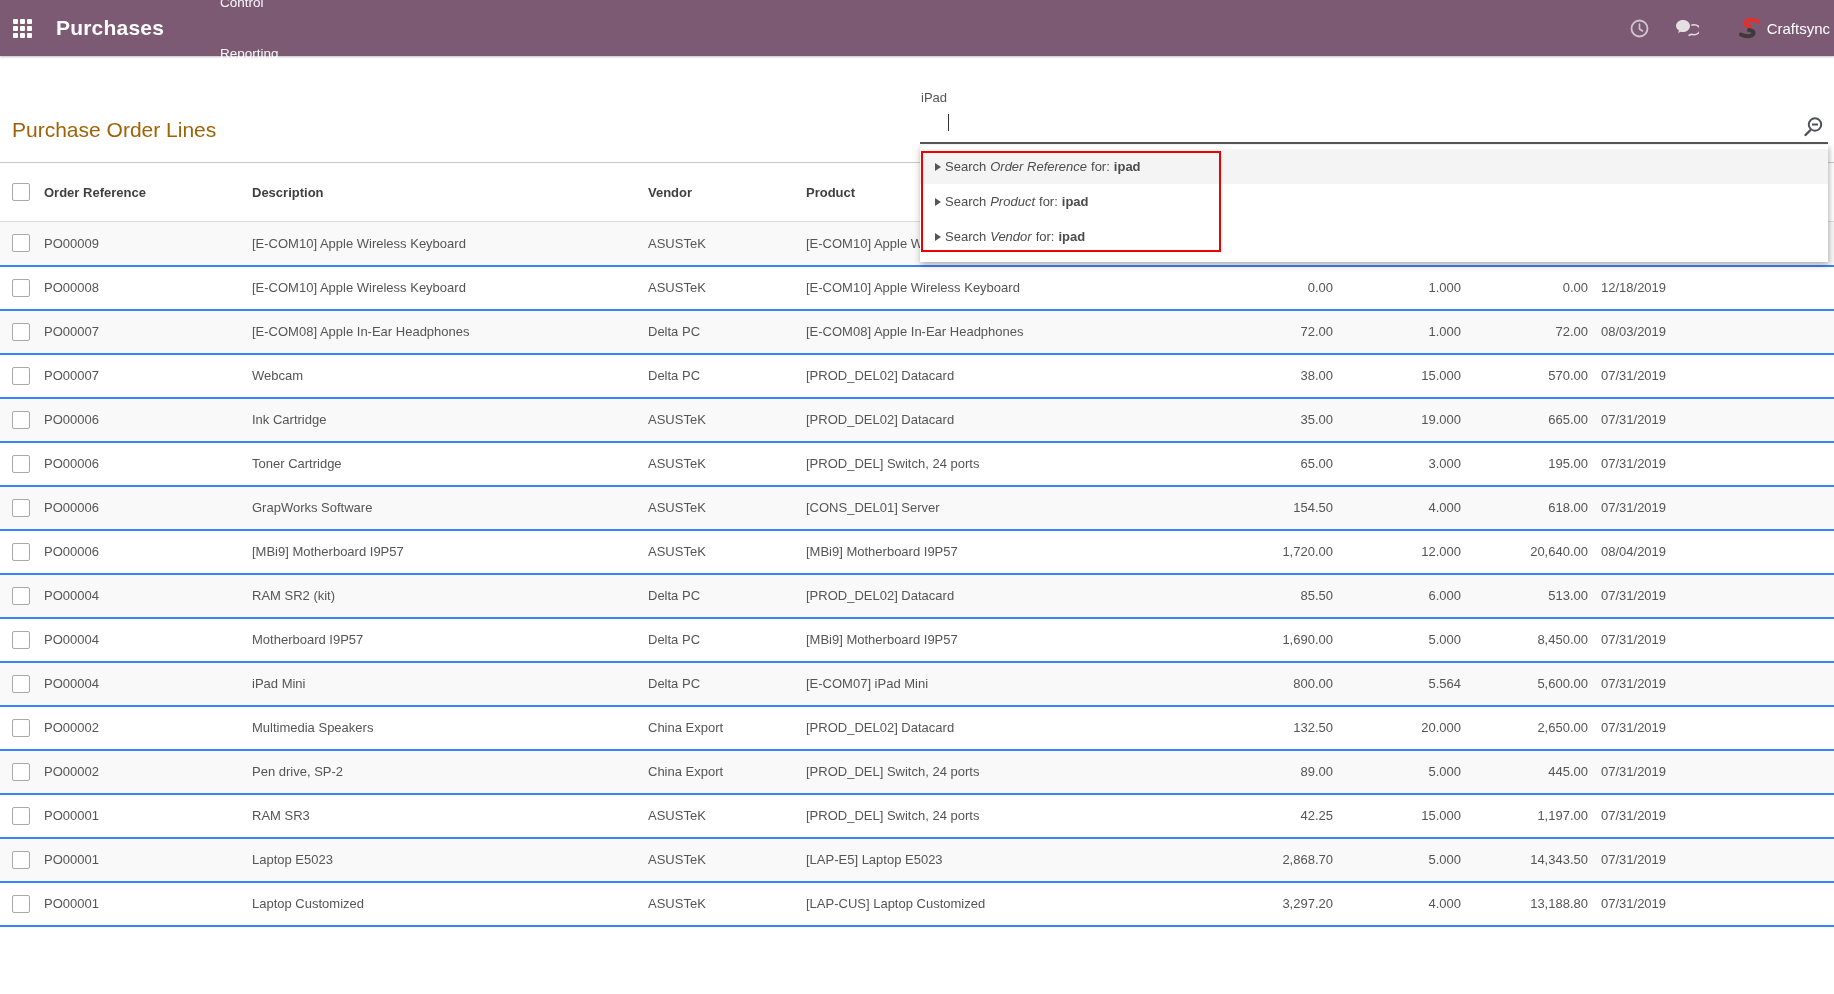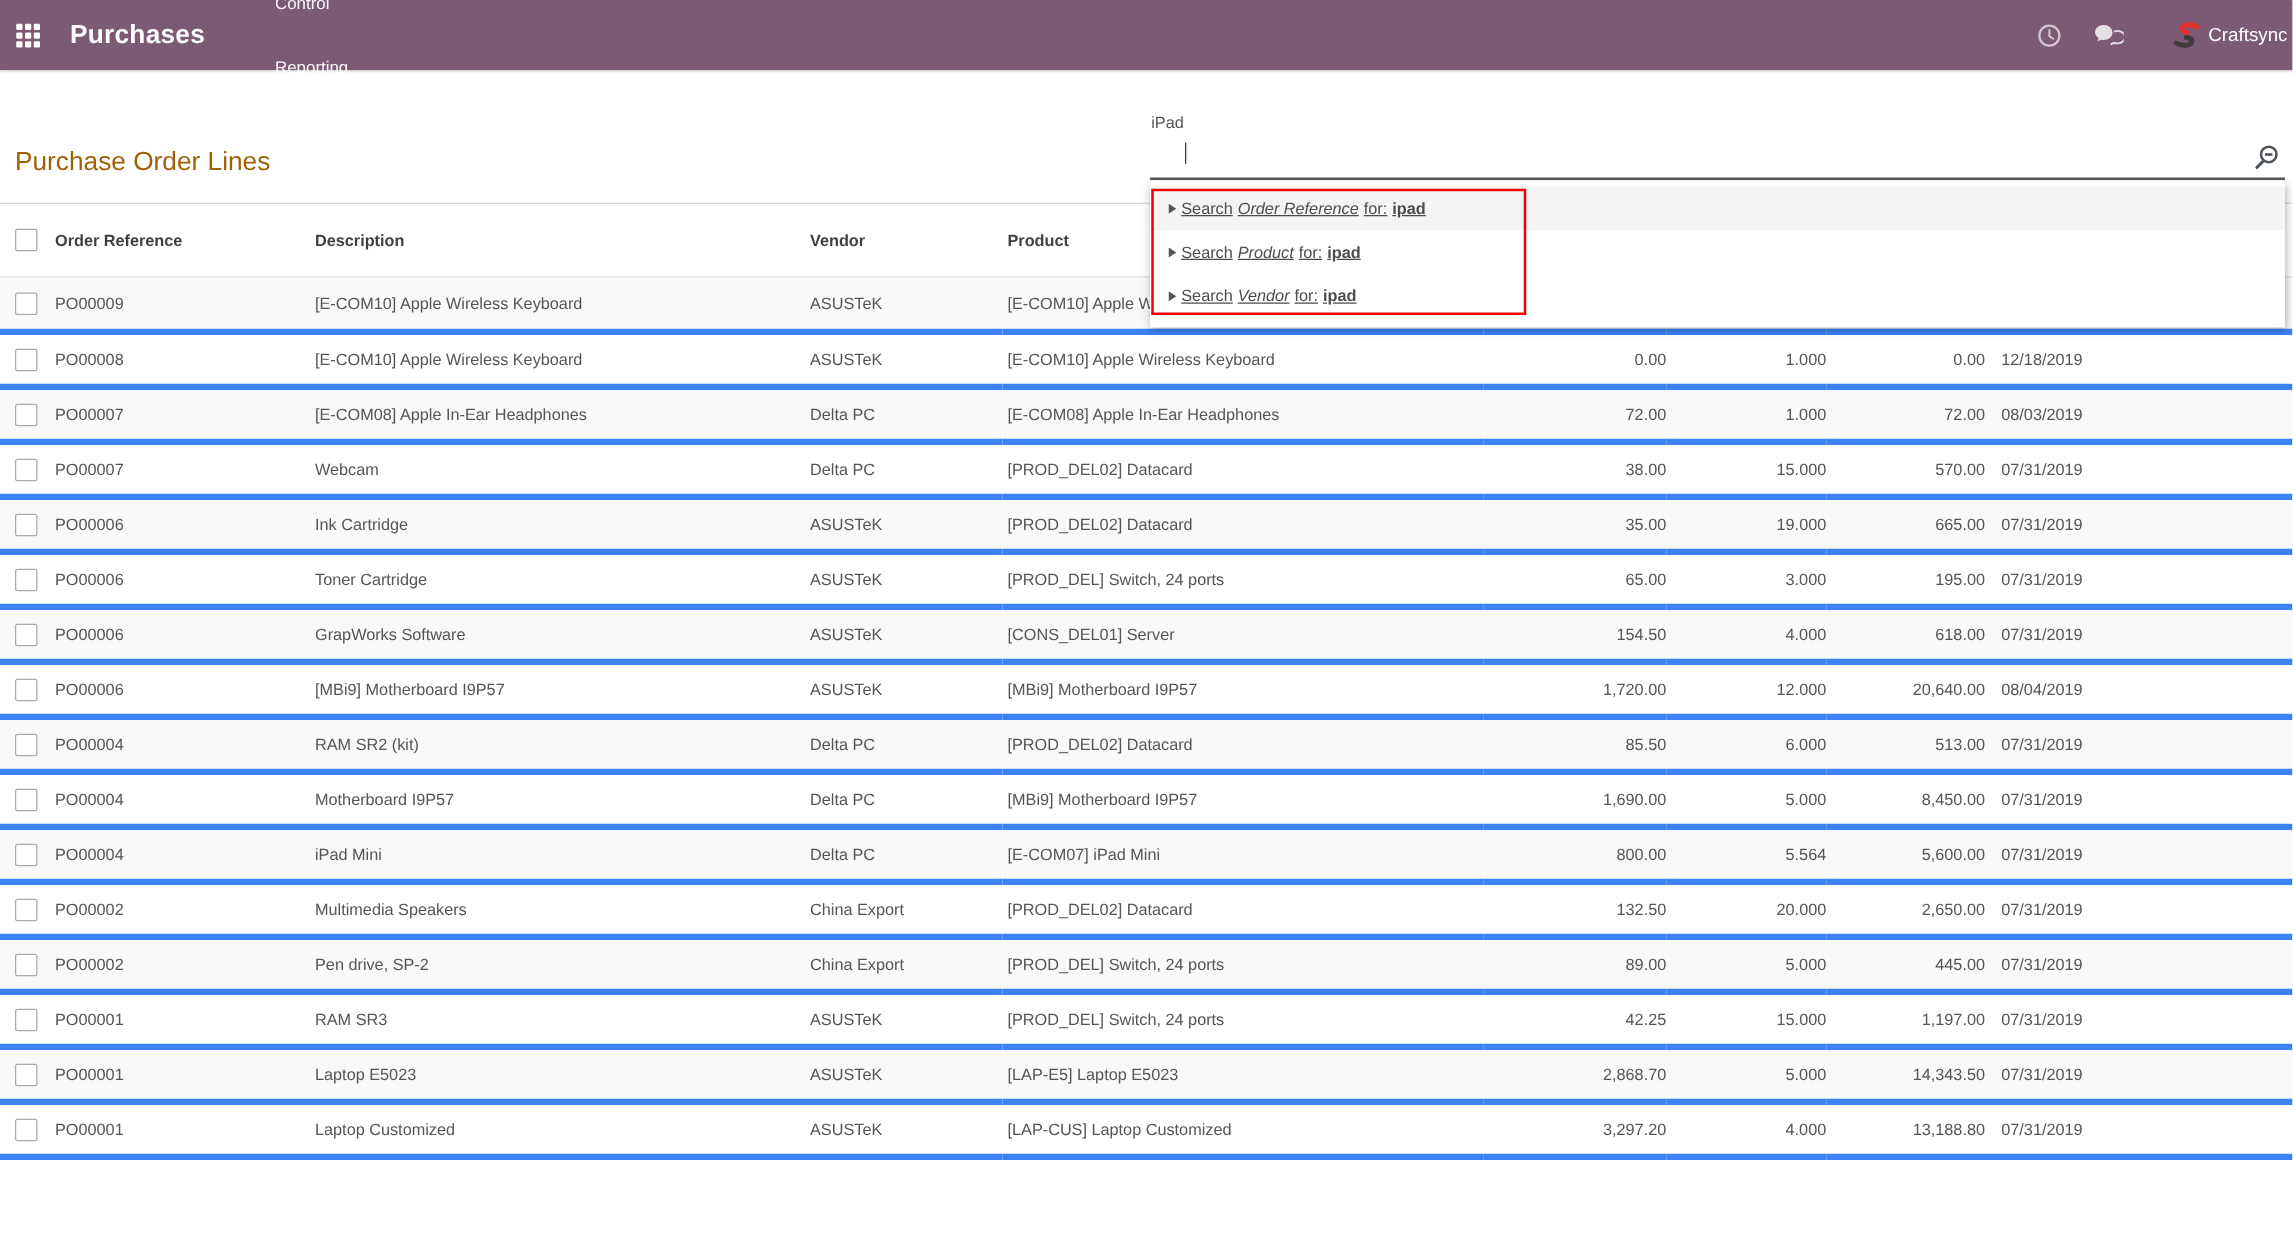--- a/index.html
+++ b/index.html
@@ -32,31 +32,31 @@
 
   
   .dropdown-panel { position:absolute; left:920px; top:89px; width:908px; z-index:20;
                     background:#fff; padding:4px 0 8px 0;
                     box-shadow:0 3px 7px rgba(0,0,0,.22), 2px 2px 5px rgba(0,0,0,.12); }
   .dd-item { height:35px; display:flex; align-items:center; padding-left:15px;
              font-size:13px; color:#4c4c4c; cursor:pointer; }
   .dd-item.first { background:#f4f4f4; }
   .dd-caret { width:0; height:0; border-top:4.5px solid transparent; border-bottom:4.5px solid transparent;
               border-left:6px solid #555; margin-right:13px; }
-  .dd-item span { margin-right:4px; white-space:pre;text-decoration:underline; }
+  .dd-item span { margin-right:4px; white-space:pre; }
   .dd-field { font-style:italic; }
   .dd-term { font-weight:700; margin-right:0; }
   .annotation-box { position:absolute; left:1px; top:6px; width:300px; height:101px;
                     border:2px solid #ee0000; pointer-events:none; }
 
   
   table { width:1834px; table-layout:fixed; border-collapse:collapse; font-size:13px; color:#555; }
   thead tr { height:59px; border-top:1px solid #c9c9c9; border-bottom:1px solid #ddd; background:#fff; }
   th { font-weight:700; color:#404040; text-align:left; padding-left:4px; cursor:pointer; }
-  tbody tr { height:44px; border-bottom:5px solid #3b82f6; cursor:pointer; }
+  tbody tr { height:44px; border-bottom:2px solid #3b82f6; cursor:pointer; }
   tbody tr:nth-child(odd) { background:#f9f9f9; }
   td { padding-left:4px; overflow:hidden; white-space:nowrap; }
   .col-check-cell { padding-left:12px; }
   .cb { display:inline-block; width:18px; height:18px; border:1px solid #a9a9a9; border-radius:2px;
         background:#fff; vertical-align:middle; cursor:pointer; }
   td.num, th.num { text-align:right; padding-left:0; padding-right:0; }
   td.date-cell { padding-left:13px; }
 </style>
 </head>
 <body>

